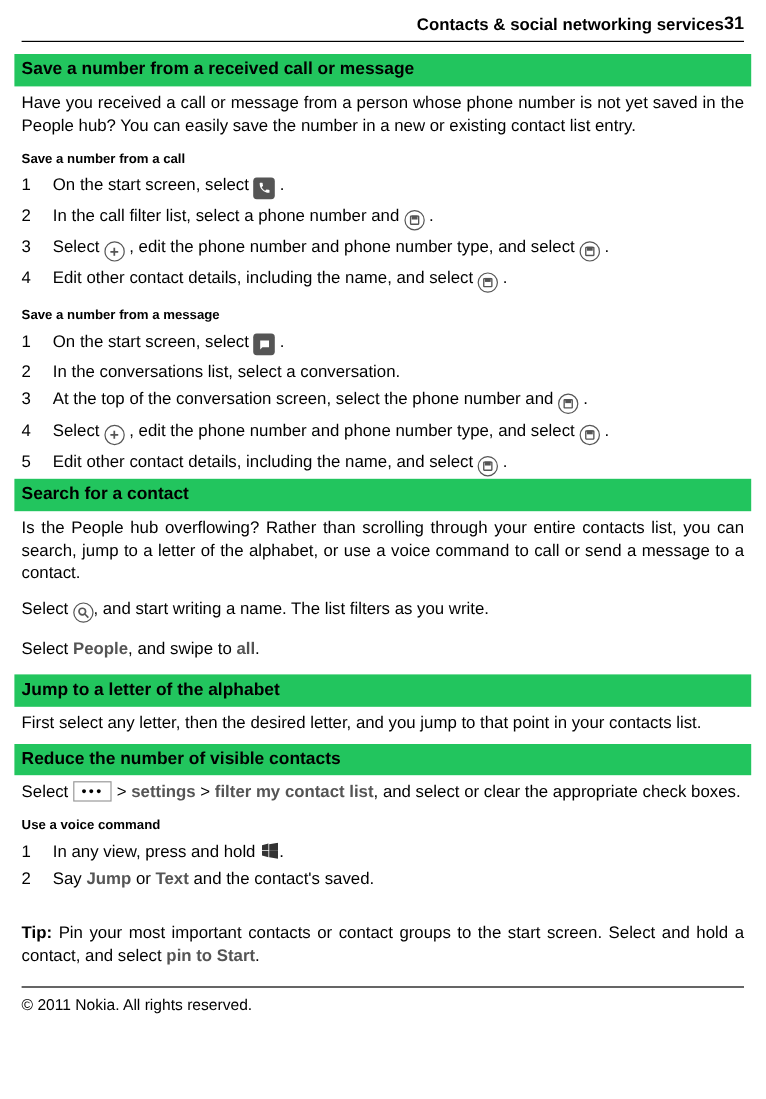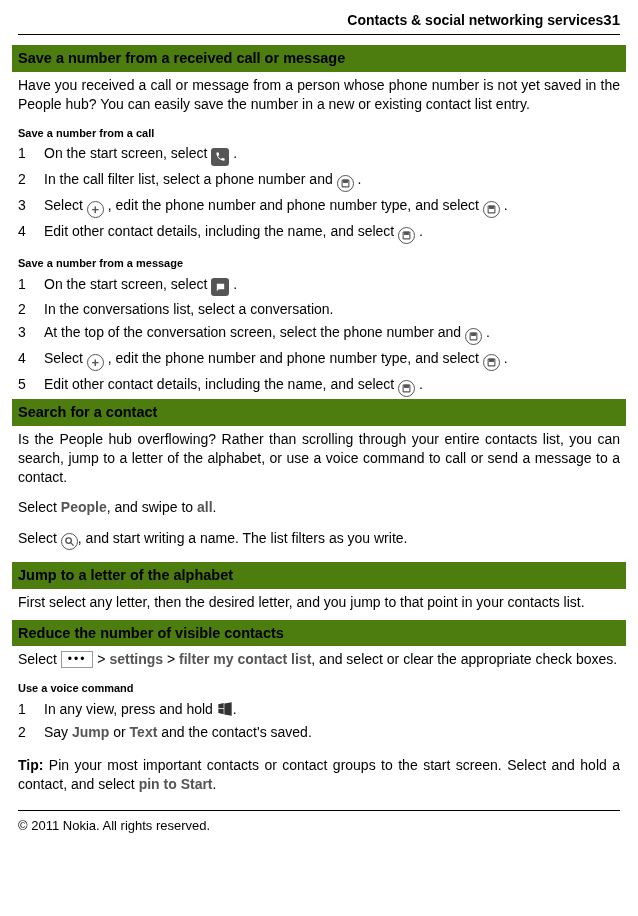--- a/index.html
+++ b/index.html
@@ -18,21 +18,21 @@
     justify-content: flex-end;
     align-items: flex-end;
     font-weight: bold;
     padding-bottom: 4px;
     border-bottom: 1px solid #000;
     margin-bottom: 10px;
   }
   .header .title { font-size: 14px; }
   .header .page-num { font-size: 15px; }
   .section-heading {
-    background: #4d7c0f;
+    background: #22c55e;
     font-weight: bold;
     padding: 4px 6px 3px 6px;
     margin: 0 -6px 4px -6px;
     font-size: 14.5px;
   }
   .block { margin-bottom: 12px; text-align: justify; }
   .subhead { font-weight: bold; margin-top: 10px; margin-bottom: 2px; font-size: 11px; }
   ol.steps { list-style: none; padding: 0; margin: 0; }
   ol.steps li {
     display: flex;
@@ -224,30 +224,30 @@
             </svg>
         </span>
         <span>.</span>
       </span>
     </li>
   </ol>
 
   <div class="section-heading" style="margin-top:0">Search for a contact</div>
   <div class="block justify">Is the People hub overflowing? Rather than scrolling through your entire contacts list, you can search, jump to a letter of the alphabet, or use a voice command to call or send a message to a contact.</div>
   <div class="block">
-    <span>Select </span><span class="bold-link">People</span><span>, and swipe to </span><span class="bold-link">all</span><span>.</span>
-  </div>
-  <div class="block">
     <span>Select </span>
     <span class="icon icon-circle magnify">
       <svg viewBox="0 0 24 24" fill="none" stroke="#555" stroke-width="3">
           <circle cx="10" cy="10" r="6"></circle>
           <line x1="15" y1="15" x2="21" y2="21"></line>
         </svg>
     </span><span>, and start writing a name. The list filters as you write.</span>
+  </div>
+  <div class="block">
+    <span>Select </span><span class="bold-link">People</span><span>, and swipe to </span><span class="bold-link">all</span><span>.</span>
   </div>
 
   <div class="section-heading">Jump to a letter of the alphabet</div>
   <div class="block justify" style="margin-bottom:8px">First select any letter, then the desired letter, and you jump to that point in your contacts list.</div>
 
   <div class="section-heading">Reduce the number of visible contacts</div>
   <div class="block justify">
     <span>Select </span>
     <span class="icon-ellipsis">•••</span>
     <span> &gt; </span><span class="bold-link">settings</span><span> &gt; </span><span class="bold-link">filter my contact list</span><span>, and select or clear the appropriate check boxes.</span>
@@ -272,18 +272,18 @@
       </span>
     </li>
     <li>
       <span class="num">2</span>
       <span>
         <span>Say </span><span class="bold-link">Jump</span><span> or </span><span class="bold-link">Text</span><span> and the contact's saved.</span>
       </span>
     </li>
   </ol>
 
-  <div class="block justify" style="margin-top:12px">
+  <div class="block justify" style="margin-top:24px">
     <b>Tip: </b><span>Pin your most important contacts or contact groups to the start screen. Select and hold a contact, and select </span><span class="bold-link">pin to Start</span><span>.</span>
   </div>
 
   <div class="footer">© 2011 Nokia. All rights reserved.</div>
 </div>
 
 </body></html>

